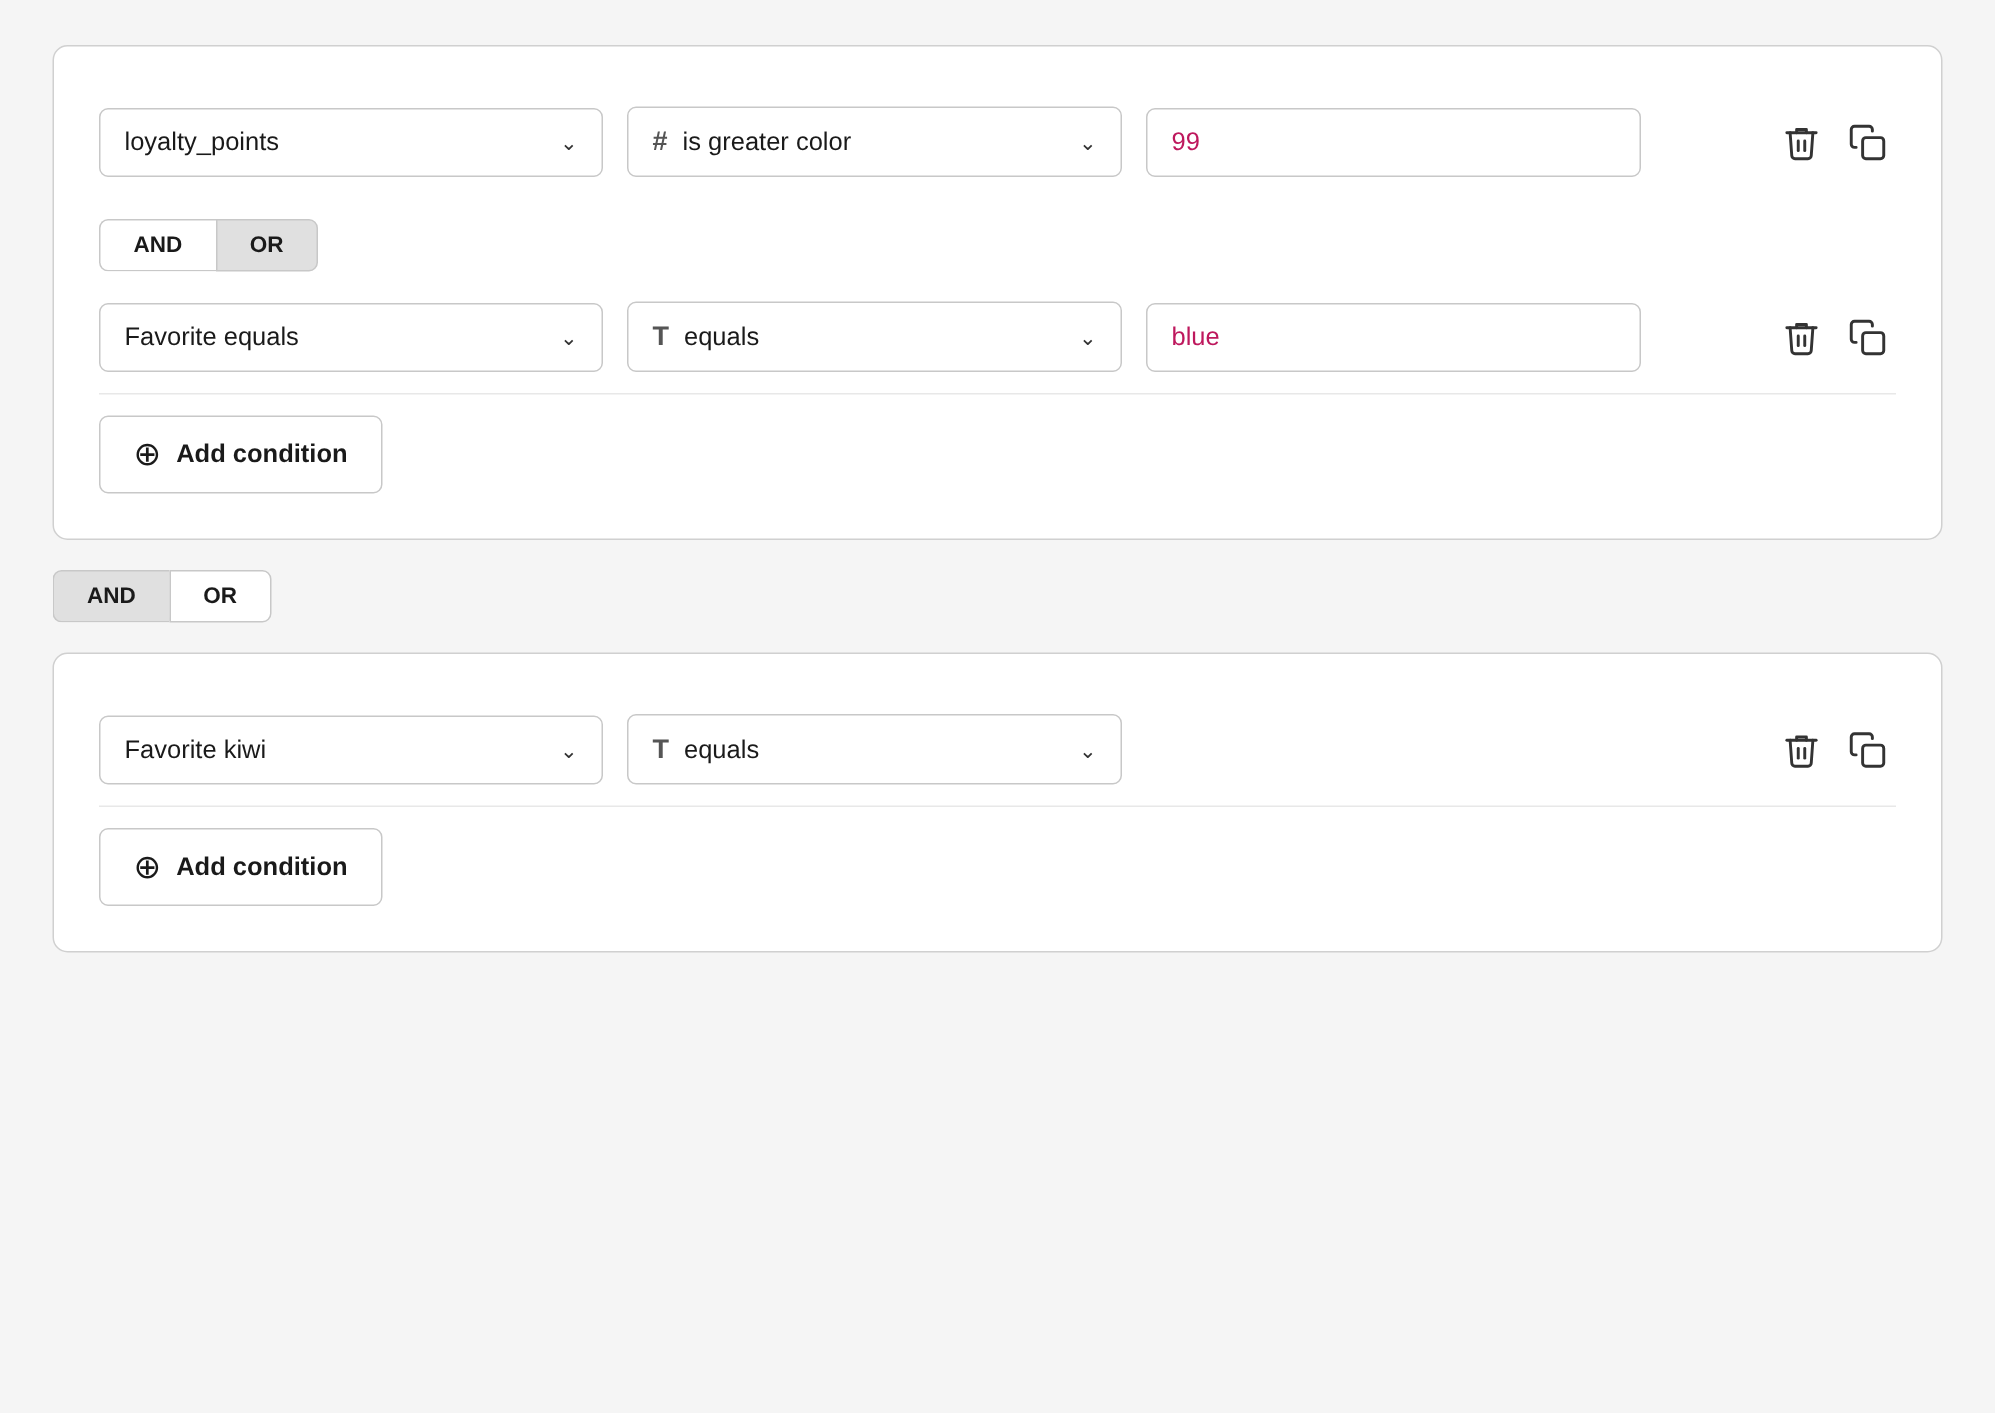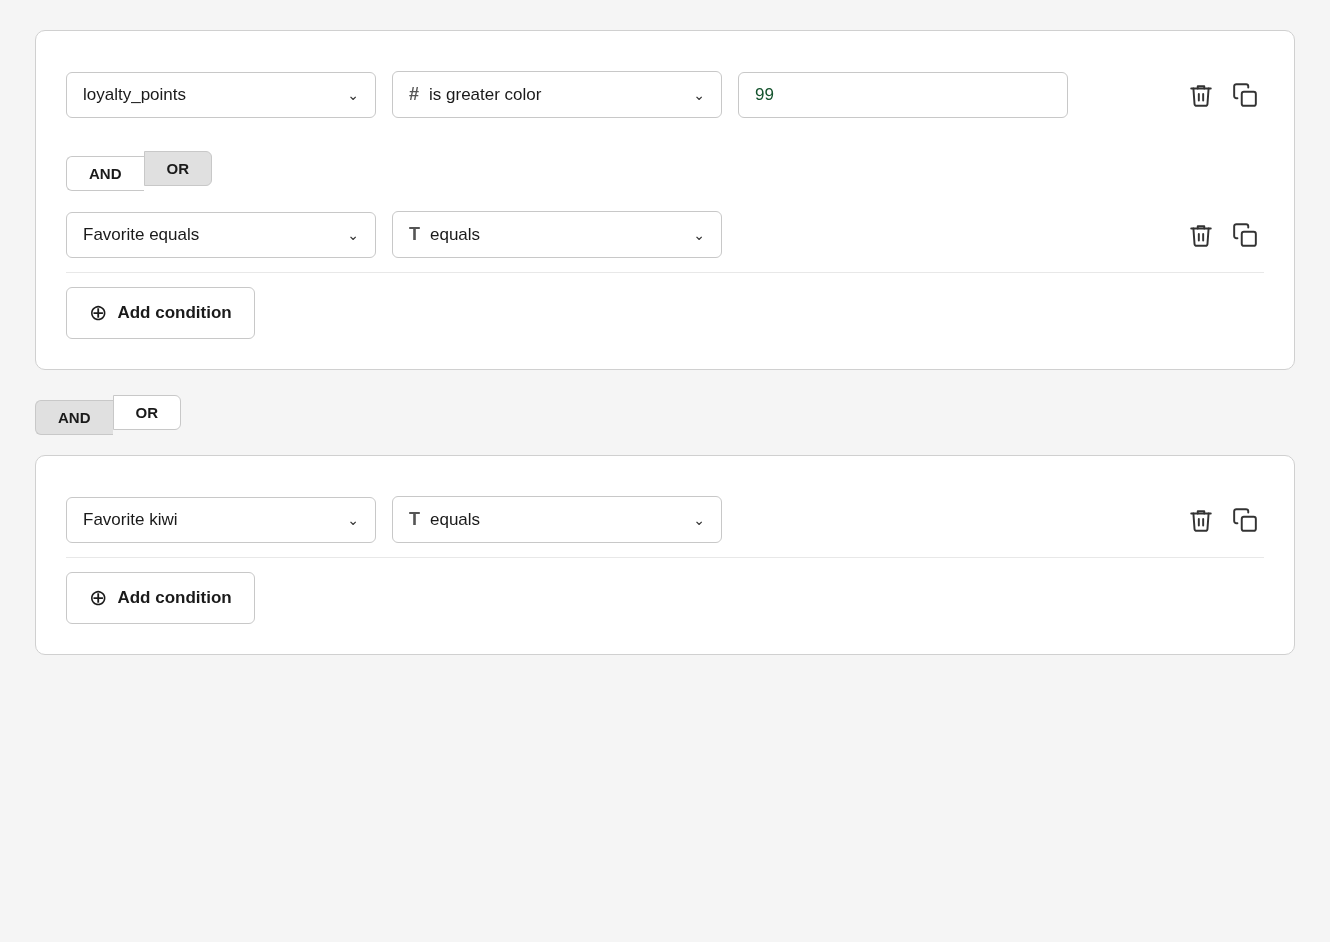--- a/index.html
+++ b/index.html
@@ -49,21 +49,21 @@
       margin: 4px 0;
     }
 
     .field-dropdown {
       display: flex;
       align-items: center;
       justify-content: space-between;
       border: 1.5px solid #c8c8c8;
       border-radius: 6px;
       padding: 12px 16px;
-      width: 310px;
+      width: 336px;
       cursor: pointer;
       background: #fff;
       font-size: 17px;
       color: #1a1a1a;
     }
 
     .operator-dropdown {
       display: flex;
       align-items: center;
       justify-content: space-between;
@@ -84,21 +84,21 @@
       gap: 10px;
       flex: 1;
     }
 
     .value-input {
       border: 1.5px solid #c8c8c8;
       border-radius: 6px;
       padding: 12px 16px;
       width: 330px;
       font-size: 17px;
-      color: #14532d;
+      color: #be185d;
       outline: none;
       background: #fff;
     }
 
     .chevron-icon {
       font-size: 14px;
       color: #333;
     }
 
     .type-icon {
@@ -142,21 +142,20 @@
       padding: 8px 22px;
       font-size: 15px;
       font-weight: 600;
       cursor: pointer;
       color: #1a1a1a;
     }
 
     .logic-btn:first-child {
       border-radius: 6px 0 0 6px;
       border-right: none;
-      margin-top: 10px;
     }
 
     .logic-btn:last-child {
       border-radius: 0 6px 6px 0;
     }
 
     .logic-btn.active {
       background: #e0e0e0;
       color: #1a1a1a;
     }
@@ -247,20 +246,21 @@
         <span>Favorite equals</span>
         <span class="chevron-icon">⌄</span>
       </button>
       <button class="operator-dropdown">
         <span class="op-inner">
           <span class="type-icon">T</span>
           <span>equals</span>
         </span>
         <span class="chevron-icon">⌄</span>
       </button>
+      <input class="value-input" type="text" value="blue" style="">
       <div class="icon-btn-group">
         <button class="icon-btn">
           <svg viewBox="0 0 24 24" fill="none" stroke="currentColor" stroke-width="1.8" stroke-linecap="round" stroke-linejoin="round">
             <polyline points="3 6 5 6 21 6"></polyline>
             <path d="M19 6l-1 14a2 2 0 0 1-2 2H8a2 2 0 0 1-2-2L5 6"></path>
             <path d="M10 11v6"></path>
             <path d="M14 11v6"></path>
             <path d="M9 6V4h6v2"></path>
           </svg>
         </button>

